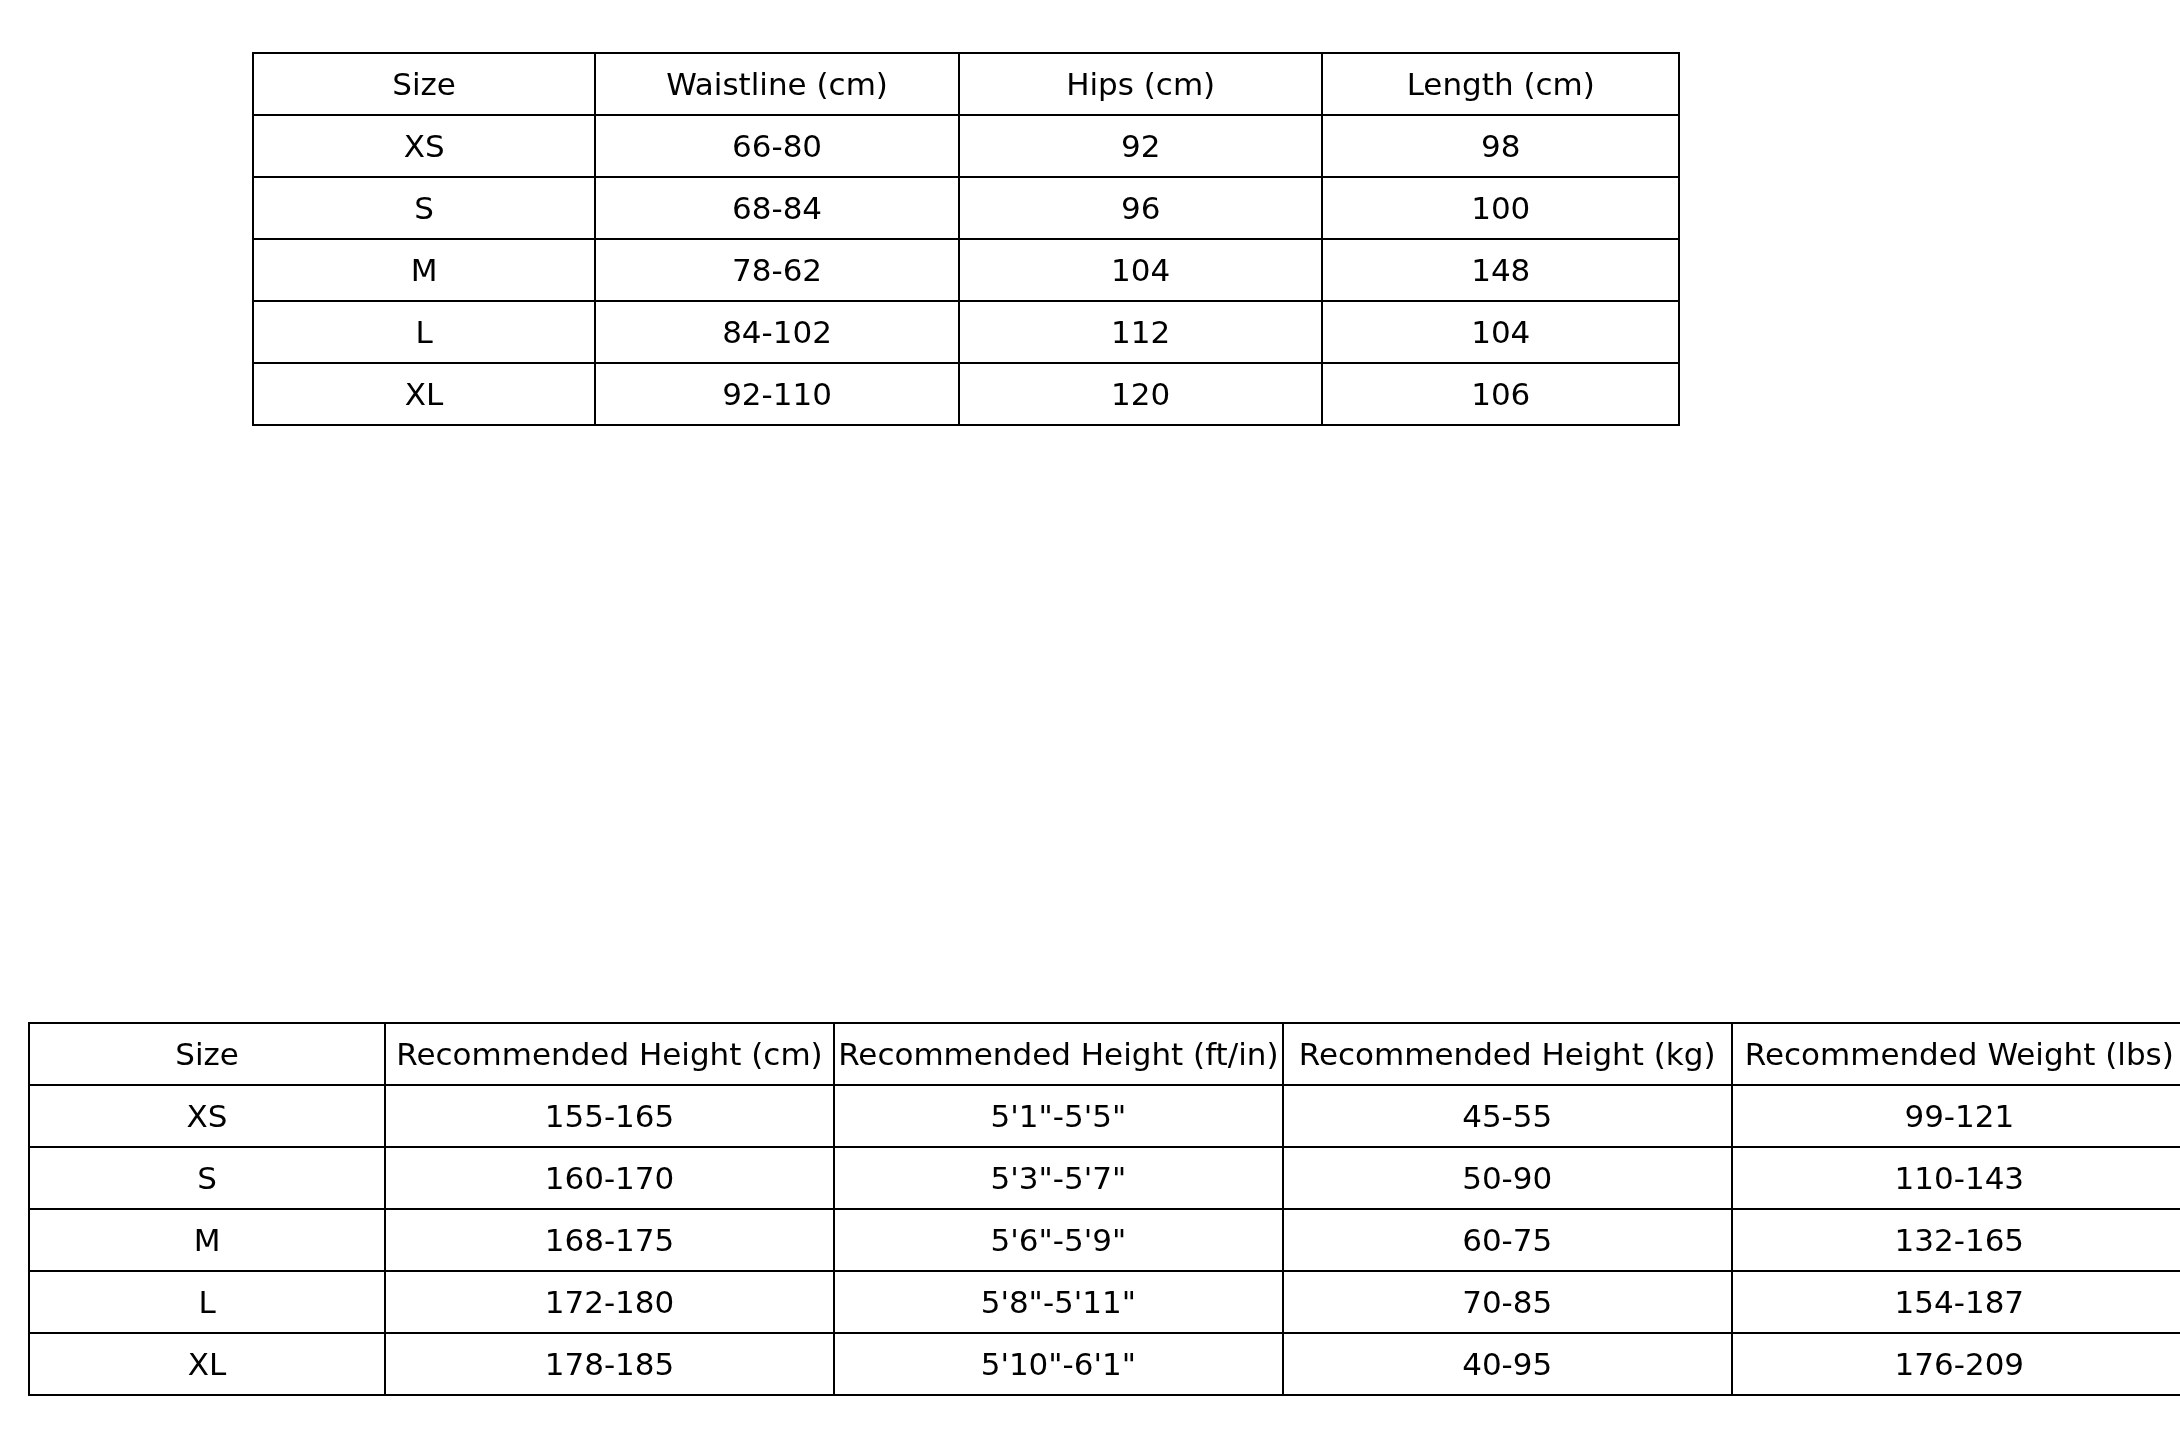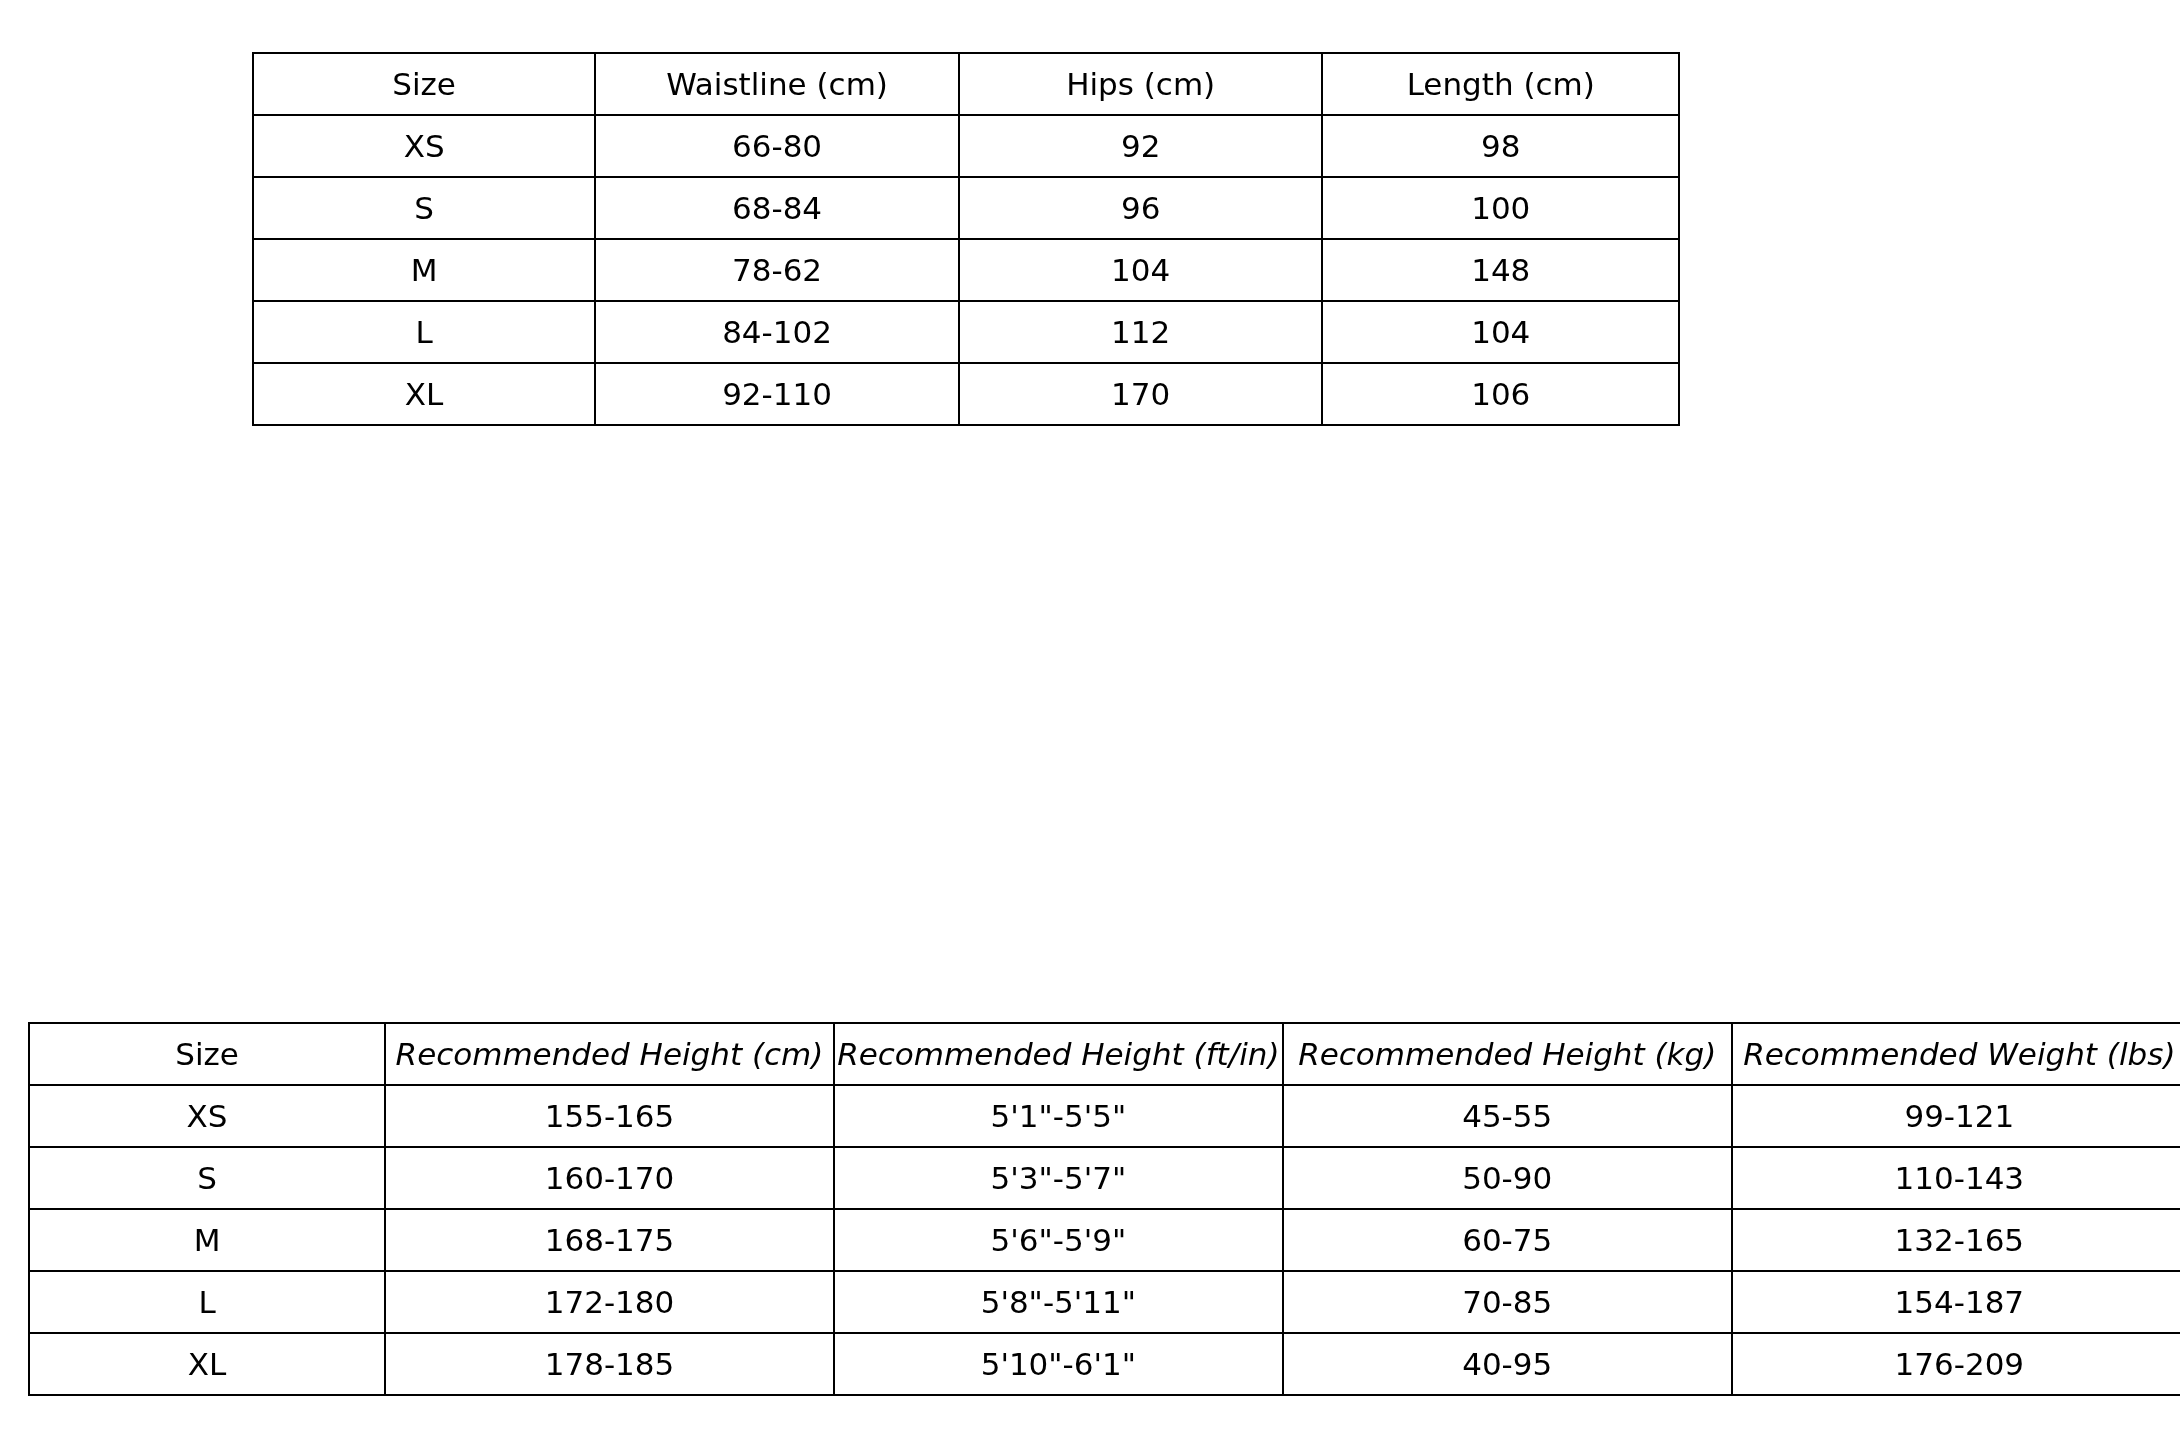--- a/index.html
+++ b/index.html
@@ -78,21 +78,20 @@
   #table-two col.c4 { width: 21.1%; }
 
   
   #table-two thead th {
     position: relative;
   }
   #table-two thead th.wide > span {
     display: inline-block;
     position: relative;
     white-space: nowrap;
-    font-style: italic;
   }
 </style>
 </head>
 <body>
 
 <div id="table-one-wrap">
   <table id="table-one">
     <colgroup>
       <col class="c0">
         <col class="c1">
@@ -128,21 +127,21 @@
       </tr>
       <tr>
         <td>L</td>
         <td>84-102</td>
         <td>112</td>
         <td>104</td>
       </tr>
       <tr>
         <td>XL</td>
         <td>92-110</td>
-        <td>170</td>
+        <td>120</td>
         <td>106</td>
       </tr>
     </tbody>
   </table>
 </div>
 
 <div id="table-two-wrap">
   <table id="table-two">
     <colgroup>
       <col class="c0">

